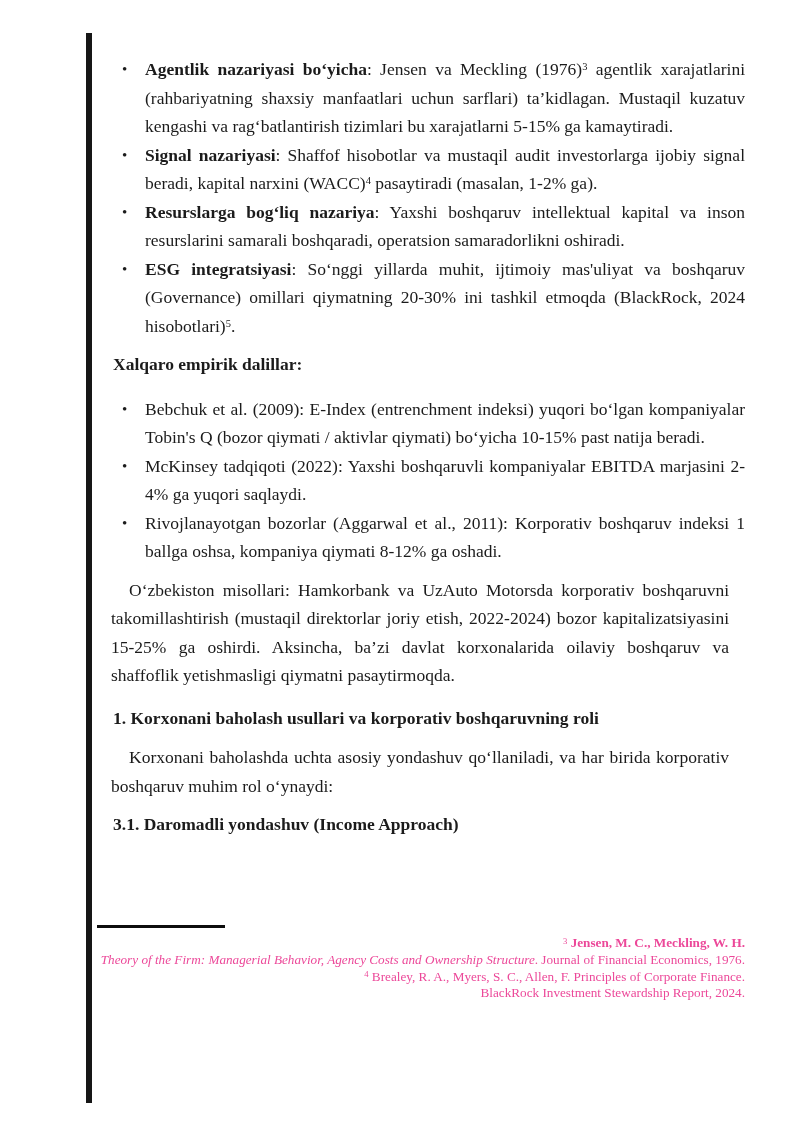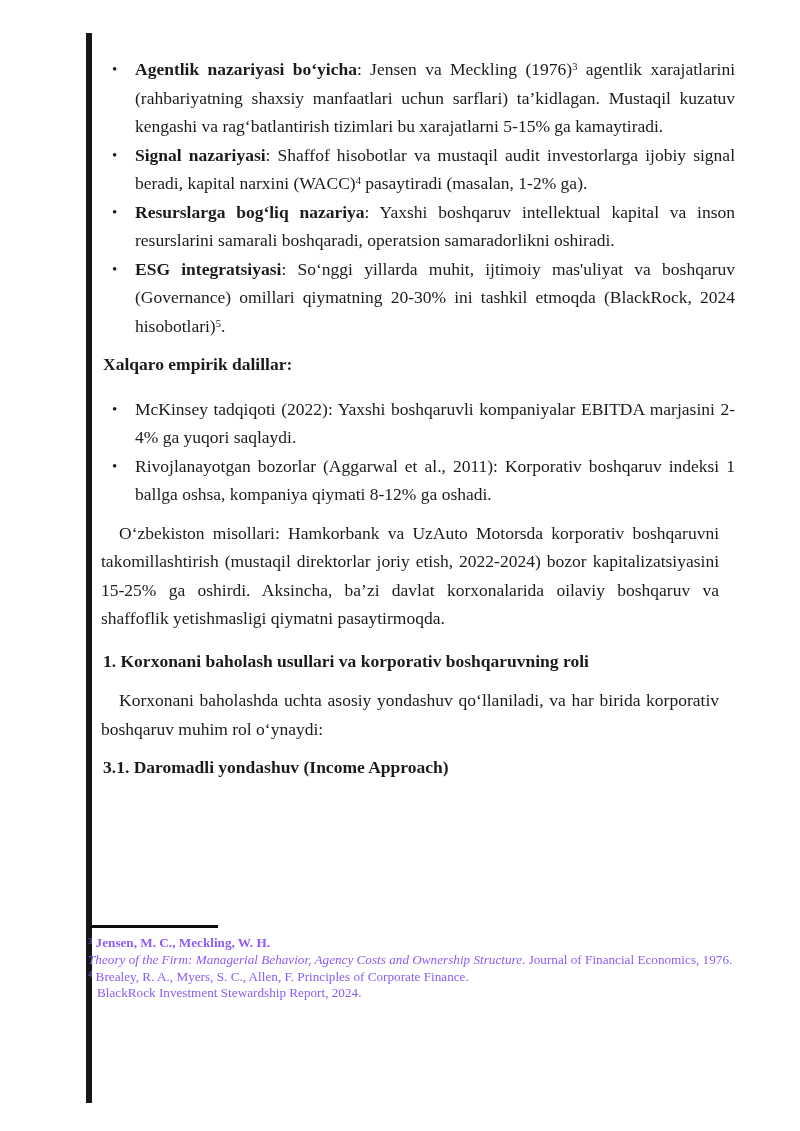--- a/index.html
+++ b/index.html
@@ -11,21 +11,21 @@
     color:#1b1b1b;
     position:relative;
     overflow:hidden;
   }
   .page{position:absolute;inset:0;background:#ffffff;}
   .margin-line{
     position:absolute;left:86px;top:33px;width:6px;height:1070px;
     background:#161616;
   }
   .content{
-    position:absolute;left:85px;top:55px;width:650px;
+    position:absolute;left:95px;top:55px;width:650px;
     font-size:17.5px;line-height:28.5px;
     text-align:justify;
   }
   sup{
     font-size:0.6em;line-height:0;position:relative;top:-0.45em;vertical-align:baseline;
   }
   .b{font-weight:bold;}
   .i{font-style:italic;}
   ul.blt{list-style:none;margin:0;padding:0;}
   ul.blt li{
@@ -47,23 +47,23 @@
   }
   .h.hx{margin-top:10px;margin-bottom:16px;}
   .h.h3{margin-top:14px;margin-bottom:11px;}
   .h.h31{margin-top:10px;margin-bottom:0;}
   .para{
     text-indent:18px;
     margin-top:10px;margin-bottom:0;
   }
   .para.intro{margin-top:11px;margin-bottom:0;}
   .footnotes{
-    position:absolute;left:88px;top:925px;width:650px;
+    position:absolute;left:95px;top:925px;width:650px;
     font-size:13.2px;line-height:16.8px;
-    text-align:left;color:#8b5cf6;
+    text-align:right;color:#ec4899;
   }
   .fn-sep{
     width:128px;height:3px;background:#0d0d0d;
     margin:0 0 7px 2px;
   }
   .fn-line{margin:0;}
   .fn-cont{padding-left:9px;}
   .footnotes sup{font-size:0.65em;top:-0.4em;}
 </style>
 </head>
@@ -78,20 +78,21 @@
     <ul class="blt">
       <li><span class="b">Agentlik nazariyasi boʻyicha</span><span>: Jensen va Meckling (1976)</span><sup>3</sup><span> agentlik xarajatlarini (rahbariyatning shaxsiy manfaatlari uchun sarflari) ta’kidlagan. Mustaqil kuzatuv kengashi va ragʻbatlantirish tizimlari bu xarajatlarni 5-15% ga kamaytiradi.</span></li>
       <li><span class="b">Signal nazariyasi</span><span>: Shaffof hisobotlar va mustaqil audit investorlarga ijobiy signal beradi, kapital narxini (WACC)</span><sup>4</sup><span> pasaytiradi (masalan, 1-2% ga).</span></li>
       <li><span class="b">Resurslarga bogʻliq nazariya</span><span>: Yaxshi boshqaruv intellektual kapital va inson resurslarini samarali boshqaradi, operatsion samaradorlikni oshiradi.</span></li>
       <li><span class="b">ESG integratsiyasi</span><span>: Soʻnggi yillarda muhit, ijtimoiy mas'uliyat va boshqaruv (Governance) omillari qiymatning 20-30% ini tashkil etmoqda (BlackRock, 2024 hisobotlari)</span><sup>5</sup><span>.</span></li>
     </ul>
 
     <p class="h hx">Xalqaro empirik dalillar:</p>
 
     <ul class="blt">
+      <li>Bebchuk et al. (2009): E-Index (entrenchment indeksi) yuqori boʻlgan kompaniyalar Tobin's Q (bozor qiymati / aktivlar qiymati) boʻyicha 10-15% past natija beradi.</li>
       <li>McKinsey tadqiqoti (2022): Yaxshi boshqaruvli kompaniyalar EBITDA marjasini 2-4% ga yuqori saqlaydi.</li>
       <li>Rivojlanayotgan bozorlar (Aggarwal et al., 2011): Korporativ boshqaruv indeksi 1 ballga oshsa, kompaniya qiymati 8-12% ga oshadi.</li>
     </ul>
 
     <p class="para">Oʻzbekiston misollari: Hamkorbank va UzAuto Motorsda korporativ boshqaruvni takomillashtirish (mustaqil direktorlar joriy etish, 2022-2024) bozor kapitalizatsiyasini 15-25% ga oshirdi. Aksincha, ba’zi davlat korxonalarida oilaviy boshqaruv va shaffoflik yetishmasligi qiymatni pasaytirmoqda.</p>
 
     <p class="h h3">1. Korxonani baholash usullari va korporativ boshqaruvning roli</p>
 
     <p class="para intro">Korxonani baholashda uchta asosiy yondashuv qoʻllaniladi, va har birida korporativ boshqaruv muhim rol oʻynaydi:</p>
 

